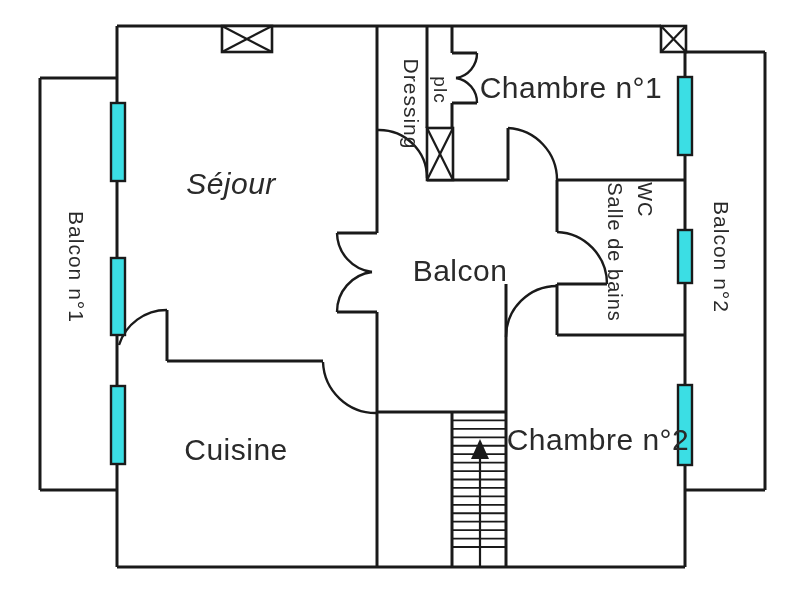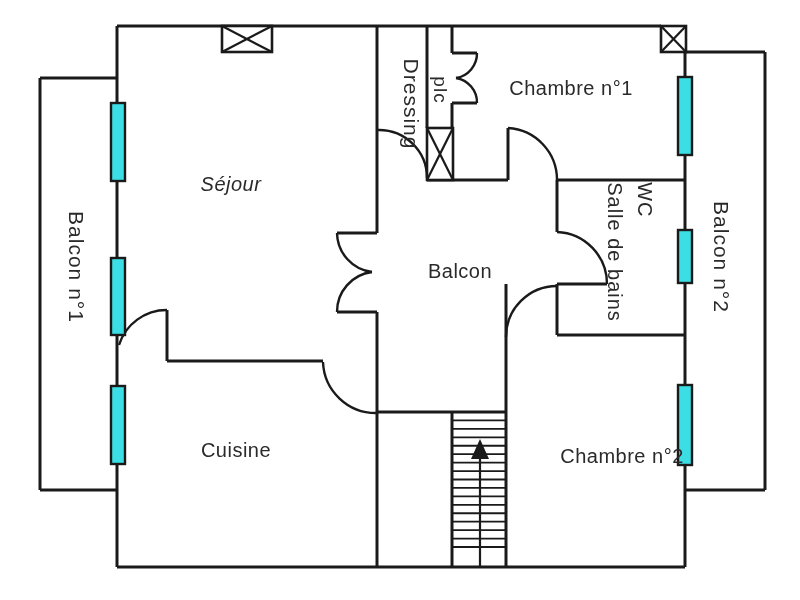--- a/index.html
+++ b/index.html
@@ -3,21 +3,21 @@
 <meta charset="utf-8">
 <style>
   html,body{margin:0;padding:0;background:#fff;}
   .canvas{
     position:relative;width:800px;height:600px;background:#fff;overflow:hidden;
     font-family:"Liberation Sans", sans-serif;color:#1c1c1c;
   }
   .plan-svg{position:absolute;left:0;top:0;}
   .room-label{
     position:absolute;transform:translate(-50%,-50%);
-    font-size:20px;letter-spacing:.5px;white-space:nowrap;color:#2a2a2a;
+    font-size:30px;letter-spacing:.5px;white-space:nowrap;color:#2a2a2a;
   }
   .room-label.vert{
     writing-mode:vertical-rl;text-orientation:sideways;
     font-size:21px;letter-spacing:1px;
   }
   .room-label.small{font-size:19px;}
   .room-label.multi span{display:block;line-height:30px;}
 </style>
 </head>
 <body>
@@ -103,21 +103,21 @@
     </svg>
 
   <div class="room-label" style="left:231px;top:184px;font-style:italic;">Séjour</div>
 
   <div class="room-label" style="left:236px;top:450px;">Cuisine</div>
 
   <div class="room-label" style="left:460px;top:271px;">Balcon</div>
 
   <div class="room-label" style="left:571px;top:88px;">Chambre n°1</div>
 
-  <div class="room-label" style="left:598px;top:456px;margin-left:24px;">Chambre n°2</div>
+  <div class="room-label" style="left:598px;top:440px;">Chambre n°2</div>
 
   <div class="room-label vert" style="left:411px;top:104px;">Dressing</div>
 
   <div class="room-label vert small" style="left:440px;top:90px;">plc</div>
 
   <div class="room-label vert multi" style="left:630px;top:252px;font-size:20px;">
     <span>WC</span>
     <span>Salle de bains</span>
   </div>
 

